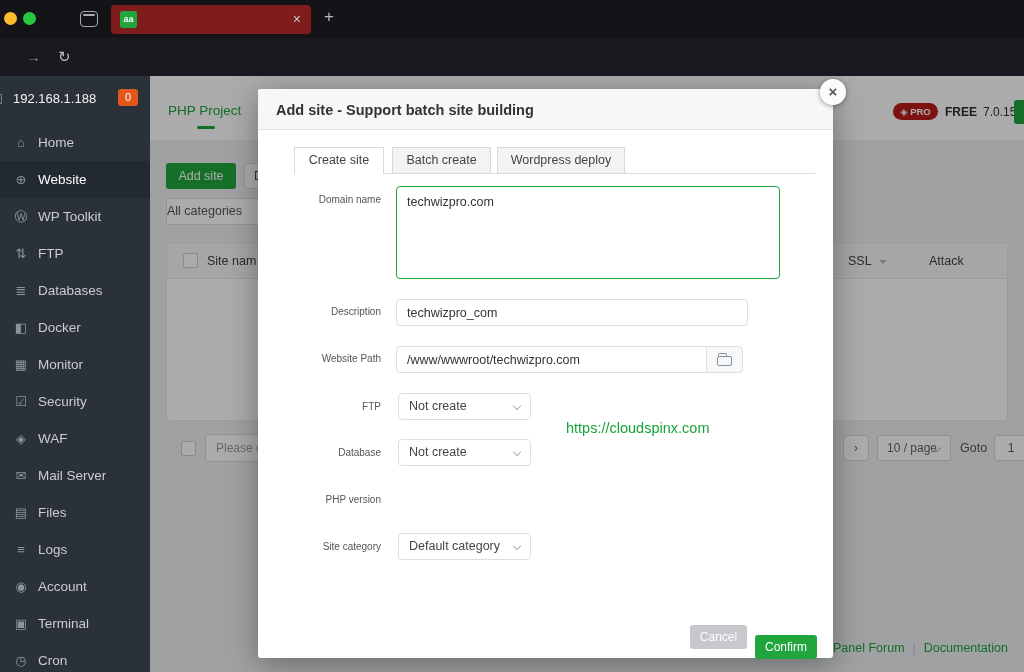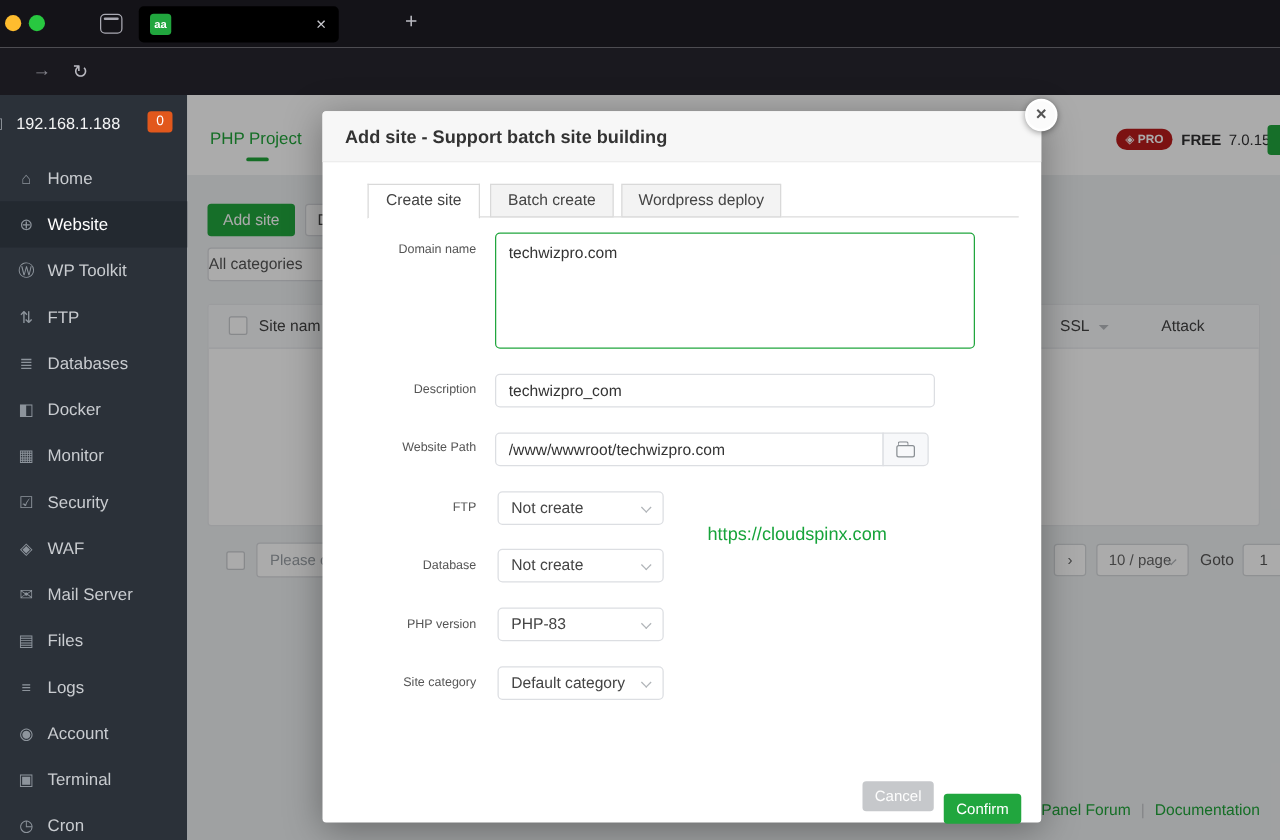--- a/index.html
+++ b/index.html
@@ -8,21 +8,21 @@
     position:relative; width:1024px; height:672px; overflow:hidden;
     font-family:"Liberation Sans","DejaVu Sans",sans-serif; background:#eef0f2;
   }
   
   .tabbar { position:absolute; left:0; top:0; width:1024px; height:38px; background:#141318; }
   .tl { position:absolute; top:12px; width:13px; height:13px; border-radius:50%; }
   .tl.yellow { left:4px;  background:#febc2e; }
   .tl.green  { left:23px; background:#28c840; }
   .fxview { position:absolute; left:80px; top:11px; width:18px; height:16px; border:1.6px solid #a9a9b2; border-radius:4px; }
   .fxview::before { content:""; position:absolute; left:2px; right:2px; top:2px; height:2px; background:#a9a9b2; border-radius:1px; }
-  .tab { position:absolute; left:111px; top:5px; width:160px; height:29px; background:#000000; border-radius:4px; color:#efeff2; }
+  .tab { position:absolute; left:111px; top:5px; width:200px; height:29px; background:#7f1d1d; border-radius:4px; color:#efeff2; }
   .favicon { position:absolute; left:9px; top:6px; width:17px; height:17px; background:#21a63e; border-radius:3px;
              color:#fff; font-size:9px; font-weight:bold; text-align:center; line-height:17px; }
   .tab-title { position:absolute; left:33px; top:8px; font-size:12px; white-space:nowrap;margin-top:28px; }
   .tab-close { position:absolute; right:10px; top:6px; font-size:14px; color:#c9c9cf; }
   .newtab { position:absolute; left:324px; top:7px; font-size:17px; color:#b9b9c0; }
   .toolbar { position:absolute; left:0; top:38px; width:1024px; height:38px; background:#1a191f; }
   .nav-ic { position:absolute; top:10px; font-size:15px; color:#8b8b93; }
   .back-stub { position:absolute; left:0; top:56px; width:8px; height:2px; background:#8b8b93; }
   .urlbar { position:absolute; left:163px; top:43px; width:700px; height:29px; background:#29282f; border-radius:5px; }
   .urlbar svg, .rt-ic svg { display:block; }
@@ -297,21 +297,20 @@
         <span class="folder"></span>
       </div>
 
     <div class="f-label" style="top:312px;">FTP</div>
     <div class="m-sel" style="top:304px;"><span>Not create</span><span class="chev sel-chev"></span></div>
 
     <div class="f-label" style="top:358px;">Database</div>
     <div class="m-sel" style="top:350px;"><span>Not create</span><span class="chev sel-chev"></span></div>
 
     <div class="f-label" style="top:405px;">PHP version</div>
-    <div class="m-sel" style="top:397px;"><span>PHP-83</span><span class="chev sel-chev"></span></div>
 
     <div class="f-label" style="top:452px;">Site category</div>
     <div class="m-sel" style="top:444px;"><span>Default category</span><span class="chev sel-chev"></span></div>
 
     <div class="watermark">https://cloudspinx.com</div>
 
     <button class="m-btn cancel">Cancel</button>
     <button class="m-btn confirm">Confirm</button>
   </div>
 

